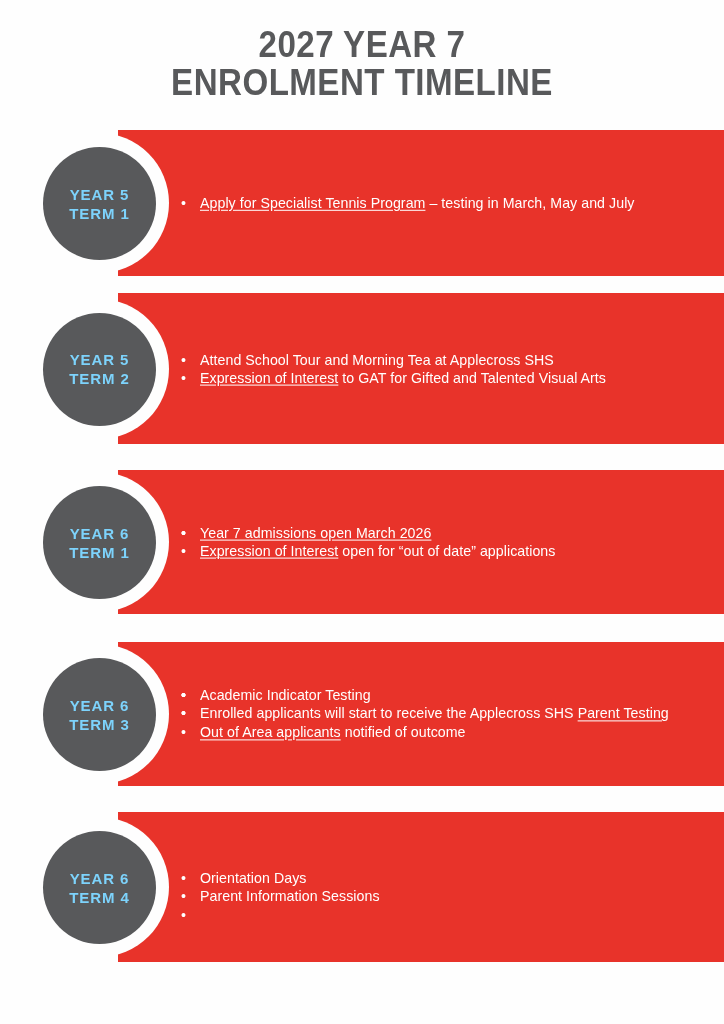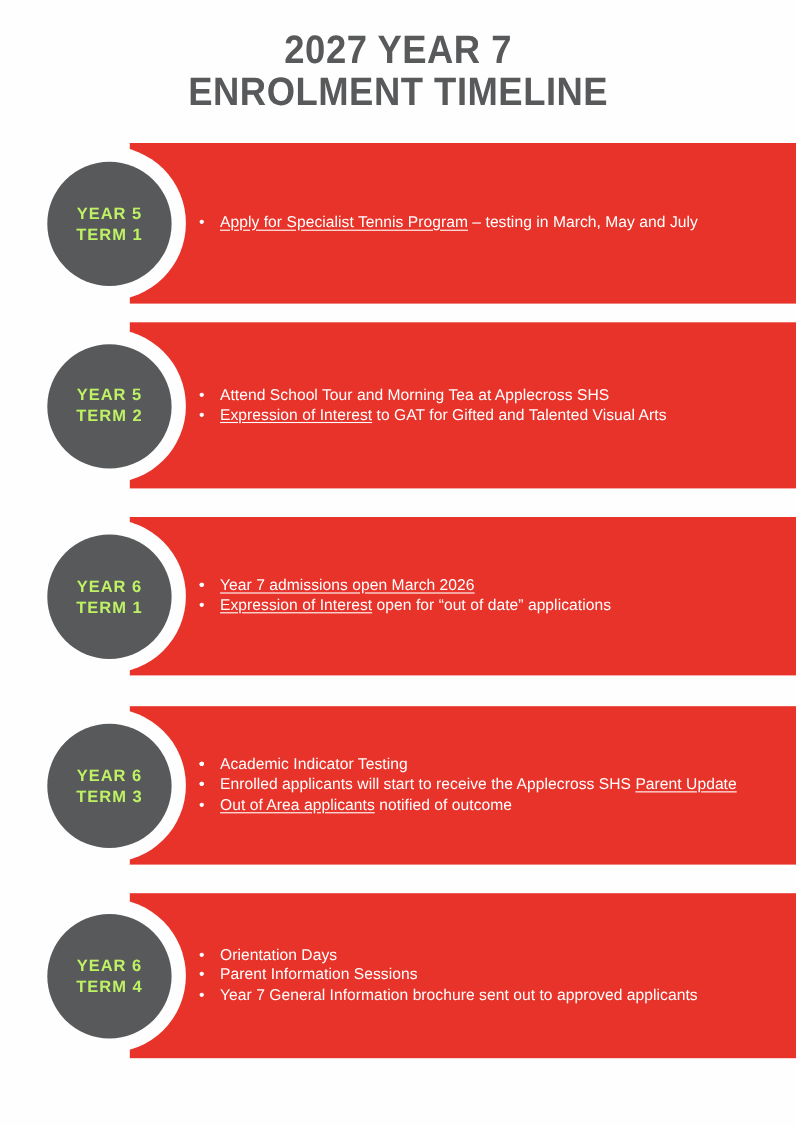--- a/index.html
+++ b/index.html
@@ -81,21 +81,21 @@
     border-radius: 50%;
     background: #58595b;
     z-index: 3;
     display: flex;
     flex-direction: column;
     align-items: center;
     justify-content: center;
   }
   .disc-line {
     display: block;
-    color: #bef264;
+    color: #7dd3fc;
     font-family: "Liberation Sans Narrow", "Liberation Sans", "DejaVu Sans", sans-serif;
     font-weight: bold;
     font-size: 15px;
     line-height: 19px;
     letter-spacing: 0.9px;
     white-space: nowrap;
   }
 
   
   .bullets {
@@ -187,32 +187,32 @@
     <div class="notch"></div>
     <div class="disc">
       <span class="disc-line">YEAR 6</span>
       <span class="disc-line">TERM 3</span>
     </div>
     <div class="bullets">
         <div class="bullet"><span class="bullet-dot">•</span></div>
         <div class="bullet"><span class="bullet-dot">•</span></div>
         <div class="bullet"><span class="bullet-dot">•</span><span class="bullet-text"><span>Academic Indicator Testing</span></span></div>
         <div class="bullet"><span class="bullet-dot">•</span></div>
-        <div class="bullet"><span class="bullet-dot">•</span><span class="bullet-text"><span>Enrolled applicants will start to receive the Applecross SHS </span><span class="u">Parent Update</span></span></div>
+        <div class="bullet"><span class="bullet-dot">•</span><span class="bullet-text"><span>Enrolled applicants will start to receive the Applecross SHS </span><span class="u">Parent Testing</span></span></div>
         <div class="bullet"><span class="bullet-dot">•</span><span class="bullet-text"><span class="u">Out of Area applicants</span><span> notified of outcome</span></span></div>
       </div>
   </div>
 
   <div class="row" id="row-5">
     <div class="band"></div>
     <div class="notch"></div>
     <div class="disc">
       <span class="disc-line">YEAR 6</span>
       <span class="disc-line">TERM 4</span>
     </div>
     <div class="bullets">
         <div class="bullet"><span class="bullet-dot">•</span><span class="bullet-text"><span>Orientation Days</span></span></div>
         <div class="bullet"><span class="bullet-dot">•</span><span class="bullet-text"><span>Parent Information Sessions</span></span></div>
-        <div class="bullet"><span class="bullet-dot">•</span><span class="bullet-text"><span>Year 7 General Information brochure sent out to approved applicants</span></span></div>
+        <div class="bullet"><span class="bullet-dot">•</span></div>
       </div>
   </div>
 
 </div>
 
 </body></html>

